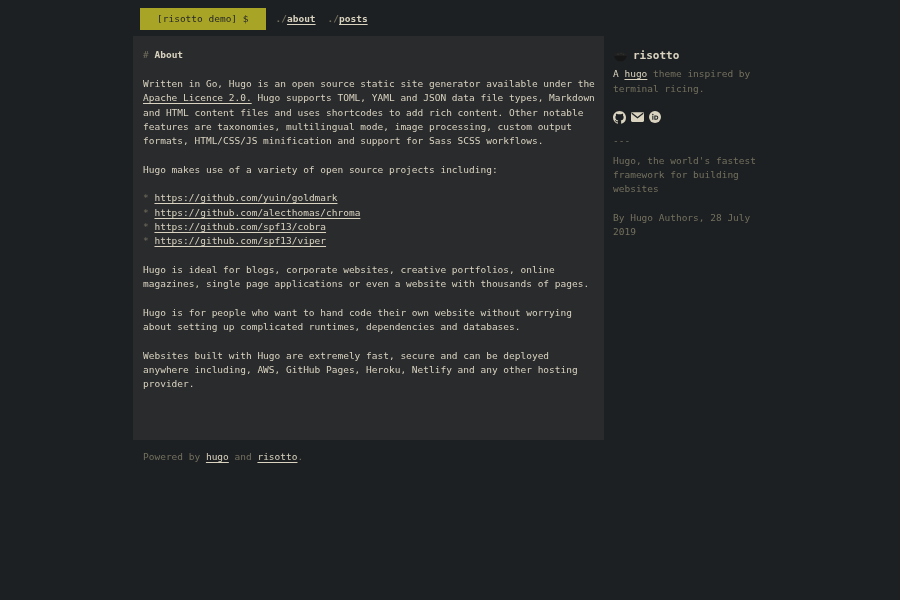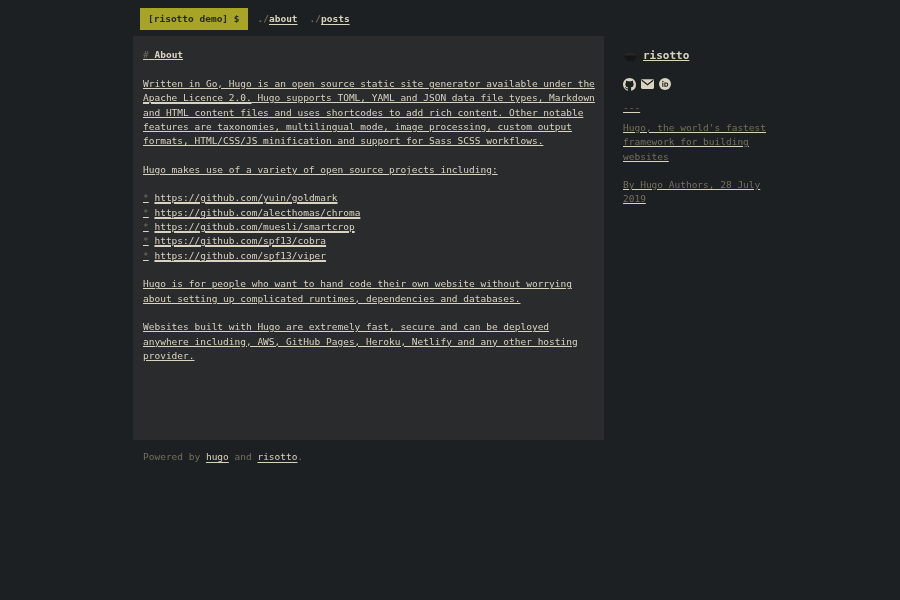--- a/index.html
+++ b/index.html
@@ -16,29 +16,29 @@
     line-height:14.4px;
   }
   .muted{color:var(--muted);}
   .b{font-weight:bold;}
   a{cursor:pointer;}
   .link{color:var(--fg);text-decoration:underline;text-underline-offset:1.5px;}
   
   .topnav{display:flex;align-items:baseline;margin:8px 0 0 140px;}
   .badge{
     display:inline-block;background:var(--accent);color:var(--badge_text);
-    padding:4px 8px;font-weight:bold;white-space:pre;
+    padding:4px 17px;font-weight:normal;white-space:pre;
   }
   .navlink{margin-left:10px;text-decoration:none;white-space:pre;font-weight:bold;}
   .navlink + .navlink{margin-left:12px;}
   .navlink .lbl{color:var(--fg);text-decoration:underline;text-underline-offset:1.5px;}
   
   .layout{
     margin:6px 0 0 133px;width:634px;
-    display:grid;grid-template-columns:471px 154px;column-gap:19px;align-items:start;text-decoration:underline;
+    display:grid;grid-template-columns:471px 154px;column-gap:9px;align-items:start;
   }
   .panel{
     background:var(--panel_bg);
     padding:12px 6px 18px 10px;
     min-height:404px;
   }
   .panel h1{font-size:9.5px;line-height:14.4px;font-weight:normal;}
   .panel p{margin-top:14px;}
   .panel ul{list-style:none;margin-top:14px;}
   .panel li .bullet{margin-right:1ch;}
@@ -70,41 +70,42 @@
 
   <div class="layout">
 
     <main class="panel">
       <h1><span class="muted">#</span> <span class="b">About</span></h1>
       <p><span>Written in Go, Hugo is an open source static site generator available under the </span><a class="link">Apache Licence 2.0.</a><span> Hugo supports TOML, YAML and JSON data file types, Markdown and HTML content files and uses shortcodes to add rich content. Other notable features are taxonomies, multilingual mode, image processing, custom output formats, HTML/CSS/JS minification and support for Sass SCSS workflows.</span></p>
       <p><span>Hugo makes use of a variety of open source projects including:</span></p>
       <ul>
           <li><span class="muted bullet">*</span><a class="link">https://github.com/yuin/goldmark</a></li>
           <li><span class="muted bullet">*</span><a class="link">https://github.com/alecthomas/chroma</a></li>
-          <li><span class="muted bullet">*</span><a class="link">https://github.com/muesli/smartcrop</a></li>
           <li><span class="muted bullet">*</span><a class="link">https://github.com/spf13/cobra</a></li>
           <li><span class="muted bullet">*</span><a class="link">https://github.com/spf13/viper</a></li>
         </ul>
+      <p><span>Hugo is ideal for blogs, corporate websites, creative portfolios, online magazines, single page applications or even a website with thousands of pages.</span></p>
       <p><span>Hugo is for people who want to hand code their own website without worrying about setting up complicated runtimes, dependencies and databases.</span></p>
       <p><span>Websites built with Hugo are extremely fast, secure and can be deployed anywhere including, AWS, GitHub Pages, Heroku, Netlify and any other hosting provider.</span></p>
     </main>
 
     <aside class="sidebar">
       <div class="side-title">
         <span class="avatar">
           <svg width="15" height="15" viewBox="0 0 16 16" aria-hidden="true">
             <ellipse cx="8" cy="7.6" rx="6.6" ry="3" fill="#232323"></ellipse>
             <path d="M1.4 8.2 C2 12.6 4.8 14.2 8 14.2 C11.2 14.2 14 12.6 14.6 8.2 Z" fill="#161616"></path>
             <circle cx="5.4" cy="6.6" r="0.8" fill="#333330"></circle>
             <circle cx="8.6" cy="5.9" r="0.8" fill="#2e2e2c"></circle>
             <circle cx="11" cy="7" r="0.7" fill="#333330"></circle>
           </svg>
         </span>
         <span class="title">risotto</span>
       </div>
+      <p class="side-about"><span>A </span><a class="link">hugo</a><span class="muted"> theme inspired by terminal ricing.</span></p>
       <div class="social">
         <a>
           <svg width="13" height="13" viewBox="0 0 16 16" aria-hidden="true">
             <path d="M8 0C3.58 0 0 3.58 0 8c0 3.54 2.29 6.53 5.47 7.59.4.07.55-.17.55-.38 0-.19-.01-.82-.01-1.49-2.01.37-2.53-.49-2.69-.94-.09-.23-.48-.94-.82-1.13-.28-.15-.68-.52-.01-.53.63-.01 1.08.58 1.23.82.72 1.21 1.87.87 2.33.66.07-.52.28-.87.51-1.07-1.78-.2-3.64-.89-3.64-3.95 0-.87.31-1.59.82-2.15-.08-.2-.36-1.02.08-2.12 0 0 .67-.21 2.2.82.64-.18 1.32-.27 2-.27s1.36.09 2 .27c1.53-1.04 2.2-.82 2.2-.82.44 1.1.16 1.92.08 2.12.51.56.82 1.27.82 2.15 0 3.07-1.87 3.75-3.65 3.95.29.25.54.73.54 1.48 0 1.07-.01 1.93-.01 2.2 0 .21.15.46.55.38A8.01 8.01 0 0 0 16 8c0-4.42-3.58-8-8-8z"></path>
           </svg>
         </a>
         <a>
           <svg width="13" height="10" viewBox="0 0 16 12" aria-hidden="true">
             <rect x="0" y="0" width="16" height="12" rx="1.6"></rect>
             <path d="M1 1.4 L8 7 L15 1.4" fill="none" stroke="var(--page_bg)" stroke-width="1.5"></path>

